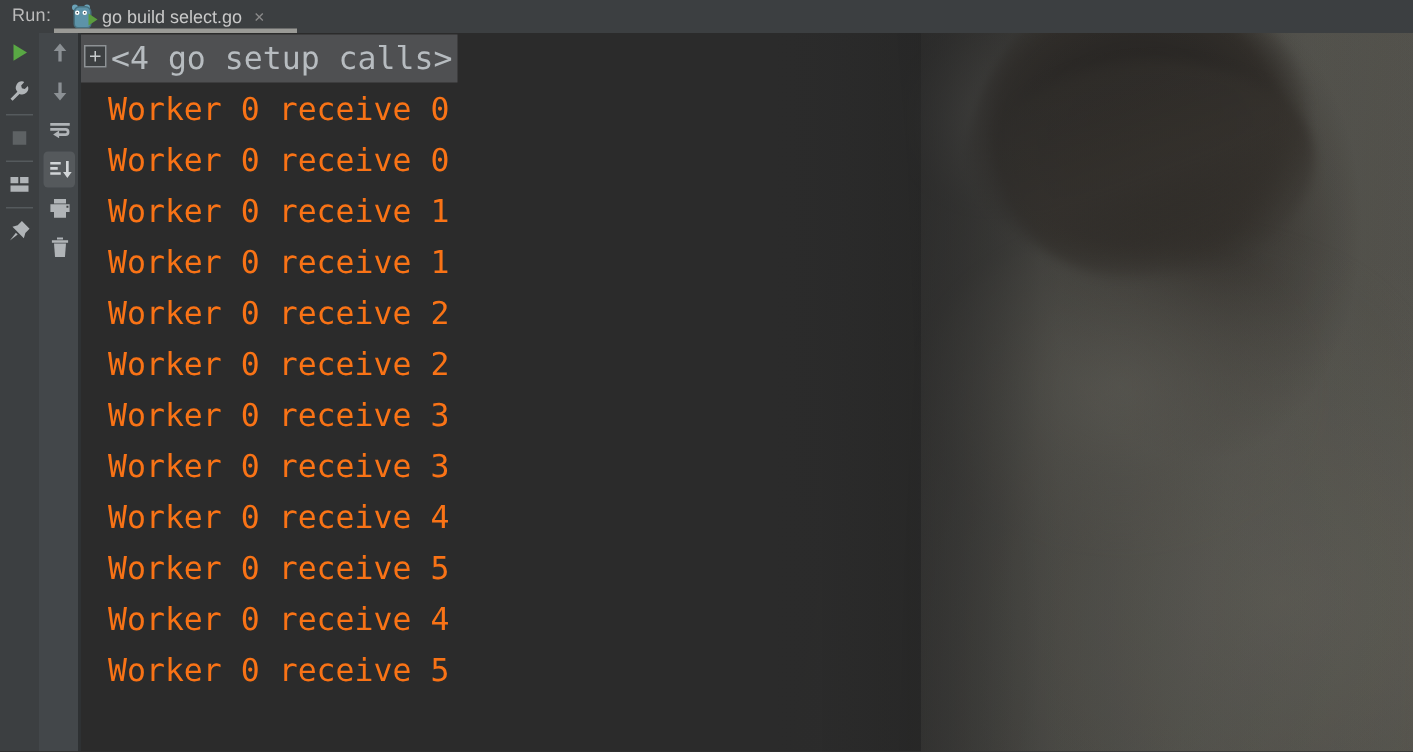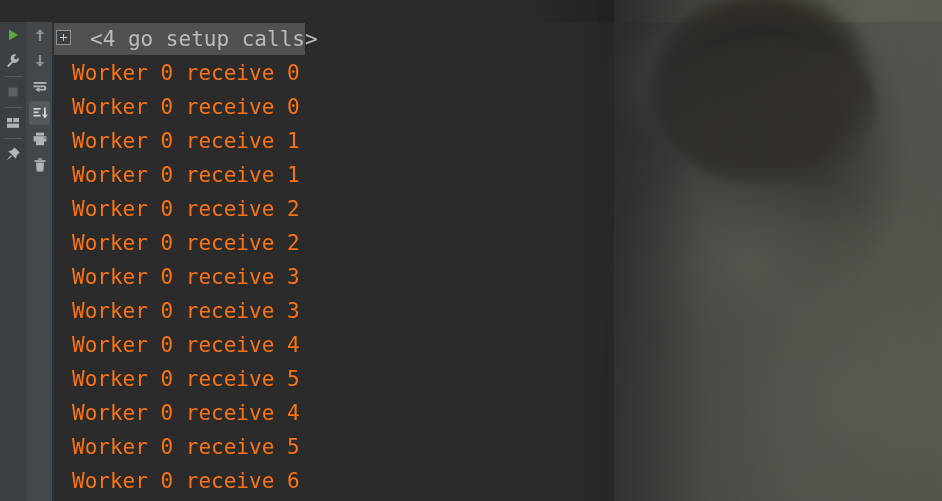--- a/index.html
+++ b/index.html
@@ -217,21 +217,21 @@
     z-index: 2;
     box-sizing: border-box;
   }
   .line.fold .expander::before,
   .line.fold .expander::after {
     content: ''; position: absolute; background: #c8cbcd;
   }
   .line.fold .expander::before { left: 3px; top: 6px; width: 7px; height: 1px; }
   .line.fold .expander::after  { left: 6px; top: 3px; width: 1px; height: 7px; }
   .line.fold .txt {
-    position: relative; z-index: 1; padding-left: 36px;
+    position: relative; z-index: 1; padding-left: 20px;
     color: #b7bcc0;
   }
 </style>
 </head>
 <body>
 
 <div id="app">
 
   <div class="bg-photo">
     <div class="wall"></div>
@@ -253,21 +253,20 @@
         <div class="line"><span class="txt">Worker 0 receive 1</span></div>
         <div class="line"><span class="txt">Worker 0 receive 1</span></div>
         <div class="line"><span class="txt">Worker 0 receive 2</span></div>
         <div class="line"><span class="txt">Worker 0 receive 2</span></div>
         <div class="line"><span class="txt">Worker 0 receive 3</span></div>
         <div class="line"><span class="txt">Worker 0 receive 3</span></div>
         <div class="line"><span class="txt">Worker 0 receive 4</span></div>
         <div class="line"><span class="txt">Worker 0 receive 5</span></div>
         <div class="line"><span class="txt">Worker 0 receive 4</span></div>
         <div class="line"><span class="txt">Worker 0 receive 5</span></div>
-        <div class="line"><span class="txt">Worker 0 receive 6</span></div>
       </div>
   </div>
 
   <div class="toolcol col-a" id="col-a">
       <div class="tool" title="Rerun">
         <span>
           <svg width="16" height="16" viewBox="0 0 16 16">
             <path d="M4 2.5 L13 8 L4 13.5 Z" fill="#59a844"></path>
           </svg>
         </span>
@@ -356,14 +355,31 @@
           <svg width="16" height="16" viewBox="0 0 16 16">
             <path d="M6 1.4 h4 v1.3 H6 Z" fill="#b0b4b7"></path>
             <path d="M2.6 3.2 h10.8 v1.7 H2.6 Z" fill="#b0b4b7"></path>
             <path d="M4 5.4 h8 l-0.7 9 H4.7 Z" fill="#b0b4b7"></path>
           </svg>
         </span>
       </div>
     </div>
   <div class="col-divider"></div>
 
+  <div class="topbar">
+    <div class="topbar-fade"></div>
+    <div class="run-label">Run:</div>
+    <div class="tab">
+      <span class="gopher">
+        <span class="ear-l"></span>
+          <span class="ear-r"></span>
+        <span class="body"></span>
+        <span class="eye-l"></span>
+          <span class="eye-r"></span>
+        <span class="runtri"></span>
+      </span>
+      <span class="tab-title">go build select.go</span>
+      <span class="tab-close">×</span>
+    </div>
+    <div class="tab-underline"></div>
+  </div>
 
 </div>
 
 </body></html>

